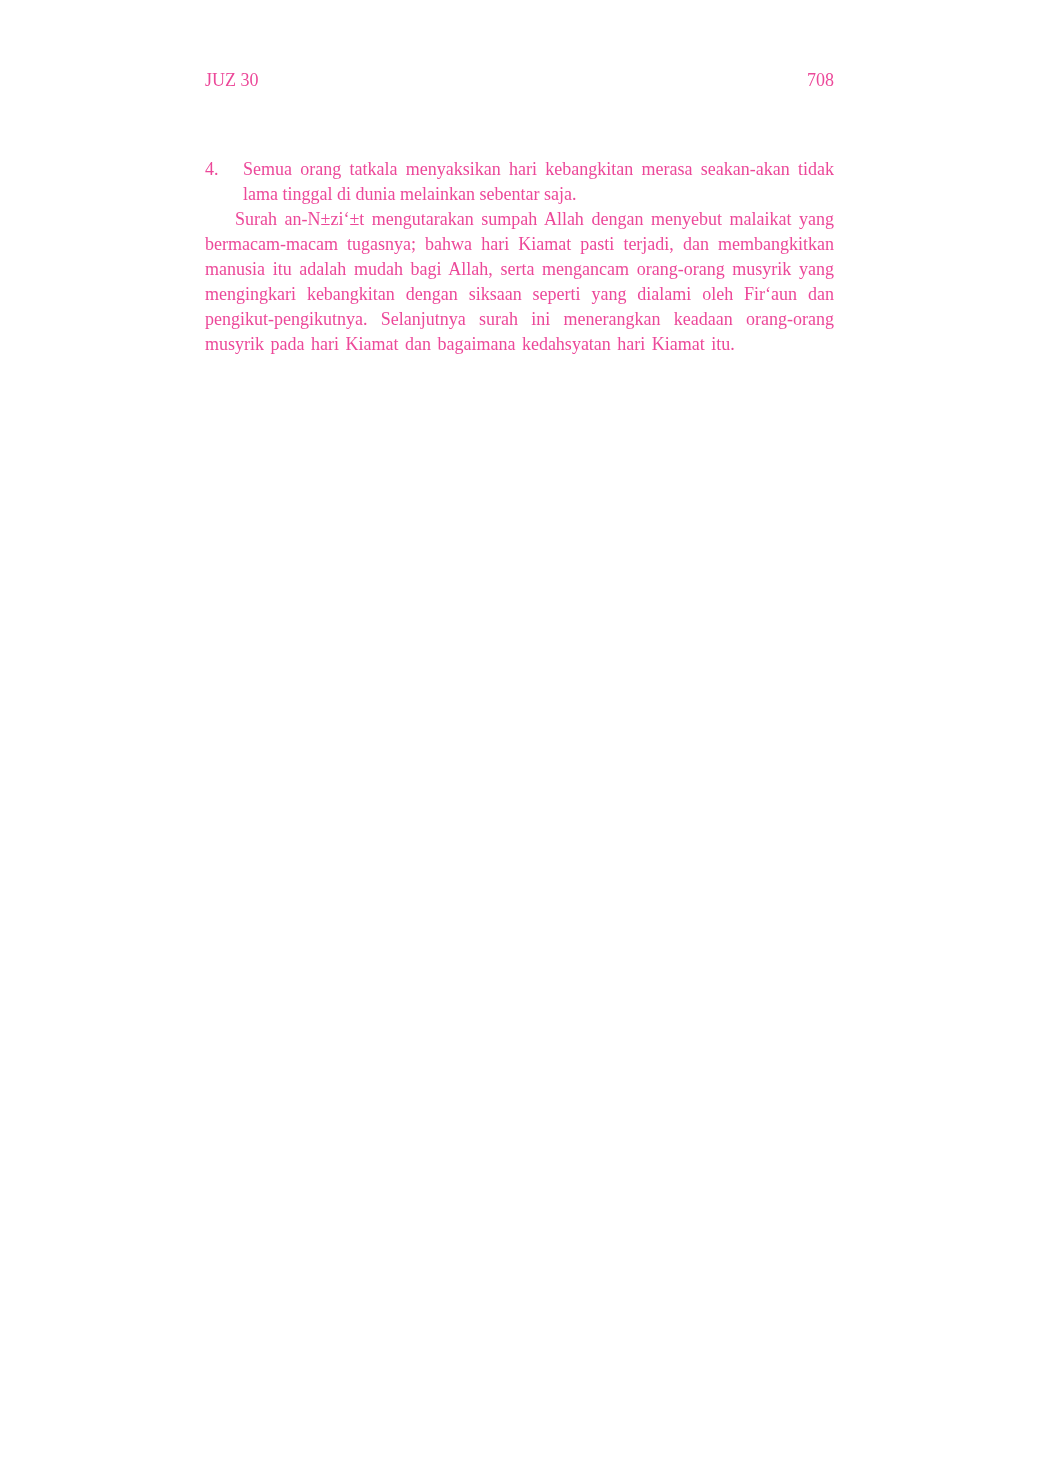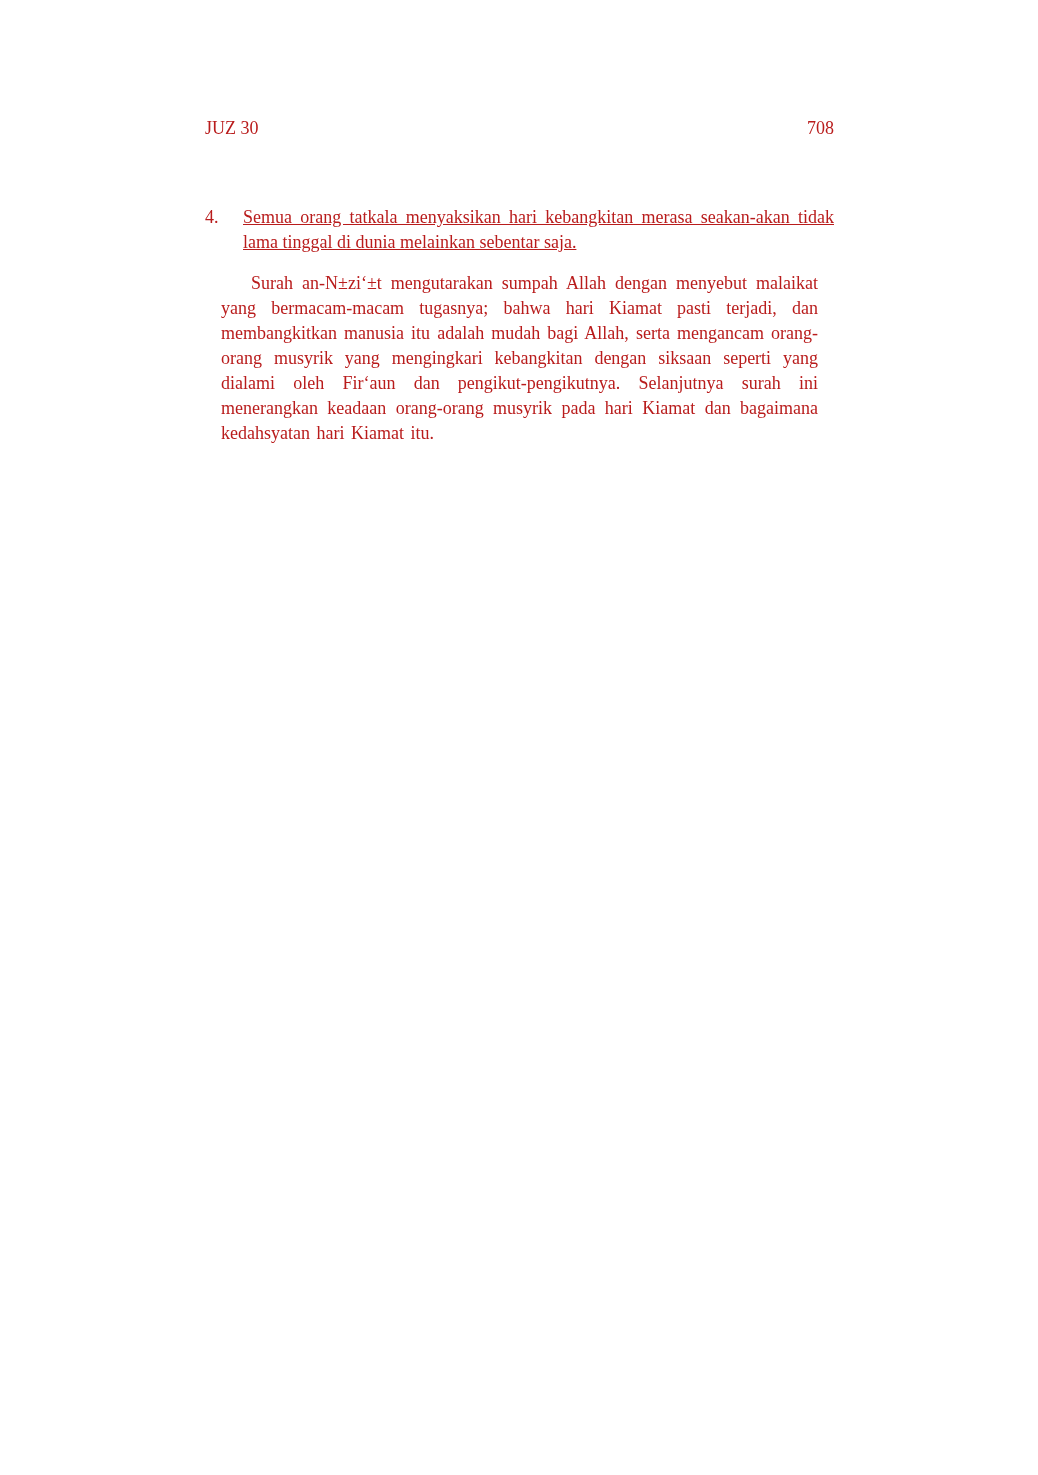--- a/index.html
+++ b/index.html
@@ -7,23 +7,23 @@
     padding: 0;
     background: #ffffff;
   }
   .page {
     position: relative;
     width: 958px;
     height: 1475px;
     margin: 0 auto;
     background: #ffffff;
     box-sizing: border-box;
-    padding: 116px 164px 0 165px;
+    padding: 68px 164px 0 165px;
     font-family: "Liberation Serif", "DejaVu Serif", serif;
-    color: #b91c1c;
+    color: #ec4899;
     font-size: 18px;
     line-height: 25px;
   }
   .header {
     display: flex;
     justify-content: space-between;
     align-items: baseline;
     font-size: 18px;
     margin-bottom: 64px;
   }
@@ -41,31 +41,30 @@
     align-items: flex-start;
     margin-bottom: 0;
   }
   .list-item .num {
     width: 38px;
     flex: 0 0 38px;
   }
   .list-item .txt {
     flex: 1;
     text-align: justify;
-    text-decoration: underline;
   }
   .section-heading {
     margin: 85px 0 26px 0;
     text-align: center;
     font-size: 18px;
     font-weight: bold;
     letter-spacing: 1px;
   }
   .body-par {
-    margin: 16px;
+    margin: 0;
     text-align: justify;
     text-indent: 30px;
     word-spacing: 2px;
   }
 </style>
 </head>
 <body>
 
 <div class="page">
 

